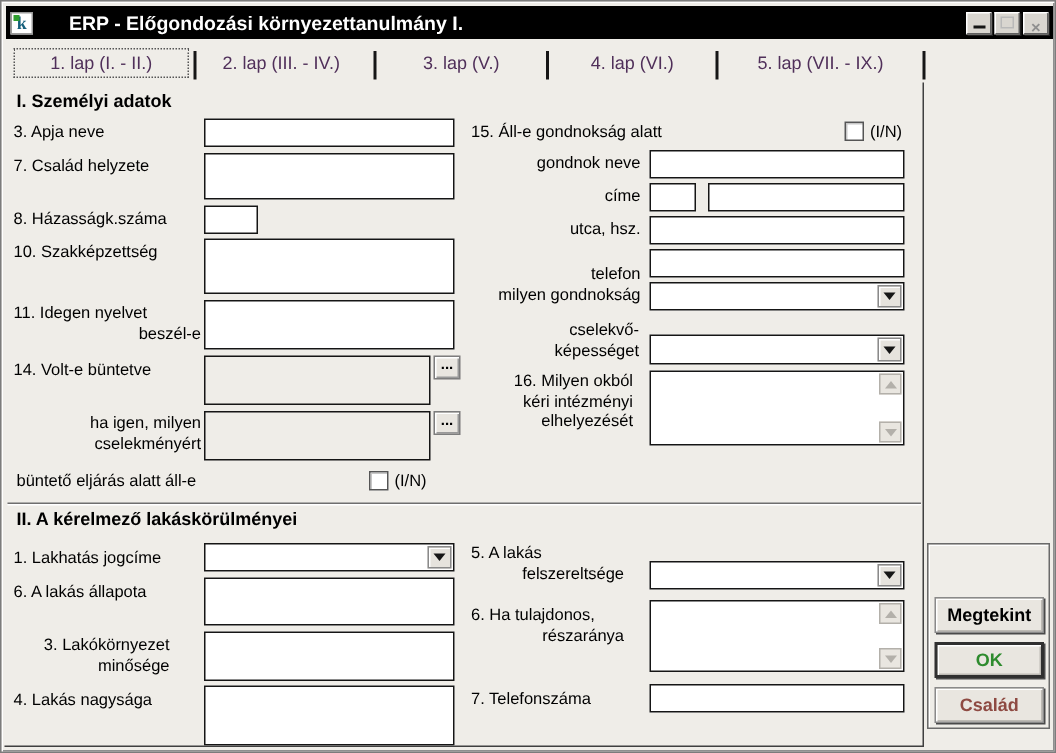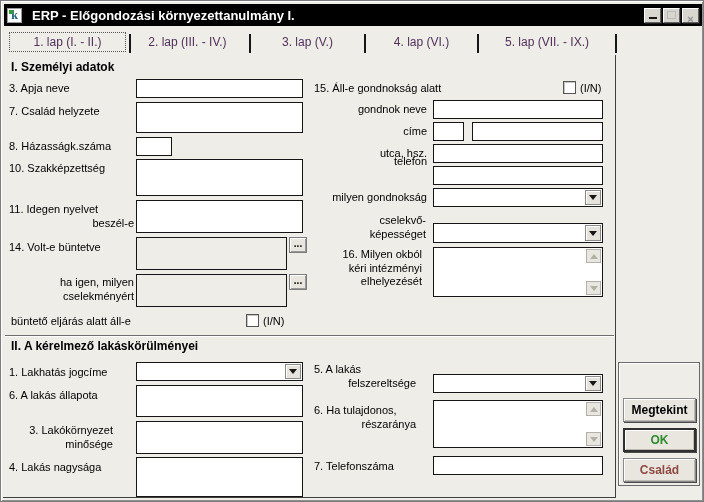--- a/index.html
+++ b/index.html
@@ -14,21 +14,21 @@
     overflow:hidden;
   }
 
   
   .titlebar { position:absolute; left:3px; top:3px; width:698px; height:22px;
     background:var(--titlebar-bg,#000); display:flex; align-items:center; }
   .app-icon { position:relative; width:15px; height:15px; margin-left:3px; background:#fff;
     border:1px solid #9a9a9a; color:#16607c; font:bold 12px/13px "Liberation Serif", serif;
     text-align:center; }
   .app-icon::before { content:""; position:absolute; left:1px; top:1px; width:4px; height:4px; background:#2f9e2f; }
-  .title-text { color:var(--titlebar-text,#fff); font-weight:bold; font-size:13px; margin-left:10px; white-space:nowrap; }
+  .title-text { color:var(--titlebar-text,#fff); font-weight:bold; font-size:13px; margin-left:24px; white-space:nowrap; }
   .win-btn { position:absolute; top:4px; width:17px; height:15px; background:#d9d6d0;
     border:1px solid; border-color:#ffffff #5f5f5f #5f5f5f #ffffff; box-shadow:1px 1px 0 #1f1f1f;
     text-align:center; cursor:default; }
   .win-btn.min { right:41px; } .win-btn.max { right:22px; } .win-btn.close { right:3px; }
   .glyph-min { display:block; width:8px; height:2px; background:#151515; margin:8px auto 0; }
   .glyph-max { display:block; width:9px; height:8px; border:1px solid #b9b9b9; margin:2px auto; }
   .glyph-close { color:#8f8f8f; font-weight:bold; font-size:11px; line-height:13px; }
 
   
   .tab { position:absolute; top:29px; height:24px; line-height:24px; text-align:center;
@@ -153,21 +153,21 @@
   <div class="lbl r" style="left:326px;top:102px;width:100px;">gondnok neve</div>
   <input class="tin" style="left: 432px; top: 99px; width: 170px; height: 19px;">
 
   <div class="lbl r" style="left:326px;top:124px;width:100px;">címe</div>
   <input class="tin" style="left: 432px; top: 121px; width: 31px; height: 19px;">
   <input class="tin" style="left: 471px; top: 121px; width: 131px; height: 19px;">
 
   <div class="lbl r" style="left:326px;top:146px;width:100px;">utca, hsz.</div>
   <input class="tin" style="left: 432px; top: 143px; width: 170px; height: 19px;">
 
-  <div class="lbl r" style="left:326px;top:154px;width:100px;">telefon</div>
+  <div class="lbl r" style="left:326px;top:176px;width:100px;">telefon</div>
   <input class="tin" style="left: 432px; top: 165px; width: 170px; height: 19px;">
 
   <div class="lbl r" style="left:316px;top:190px;width:110px;">milyen gondnokság</div>
   <div class="combo" style="left:432px;top:187px;width:170px;height:19px;">
     <span class="combo-arrow">
         <span class="tri-down"></span>
       </span>
   </div>
 
   <div class="lbl r" style="left:327px;top:213px;width:98px;">cselekvő-

